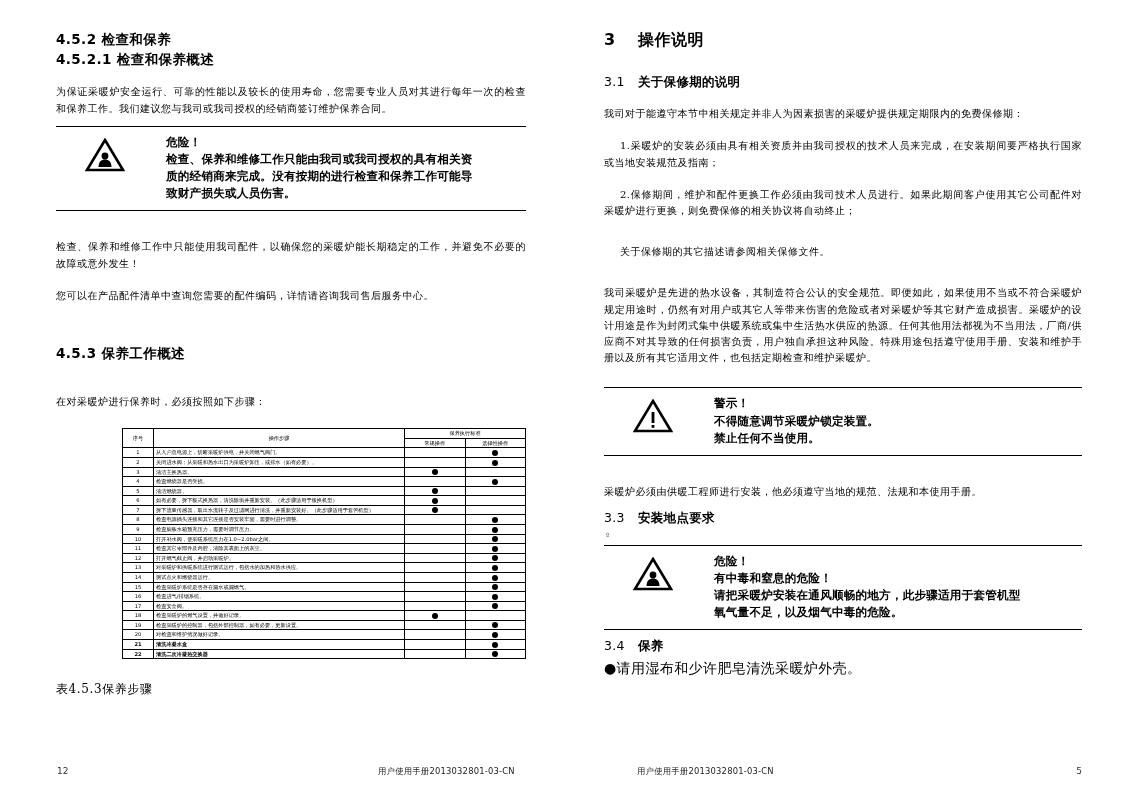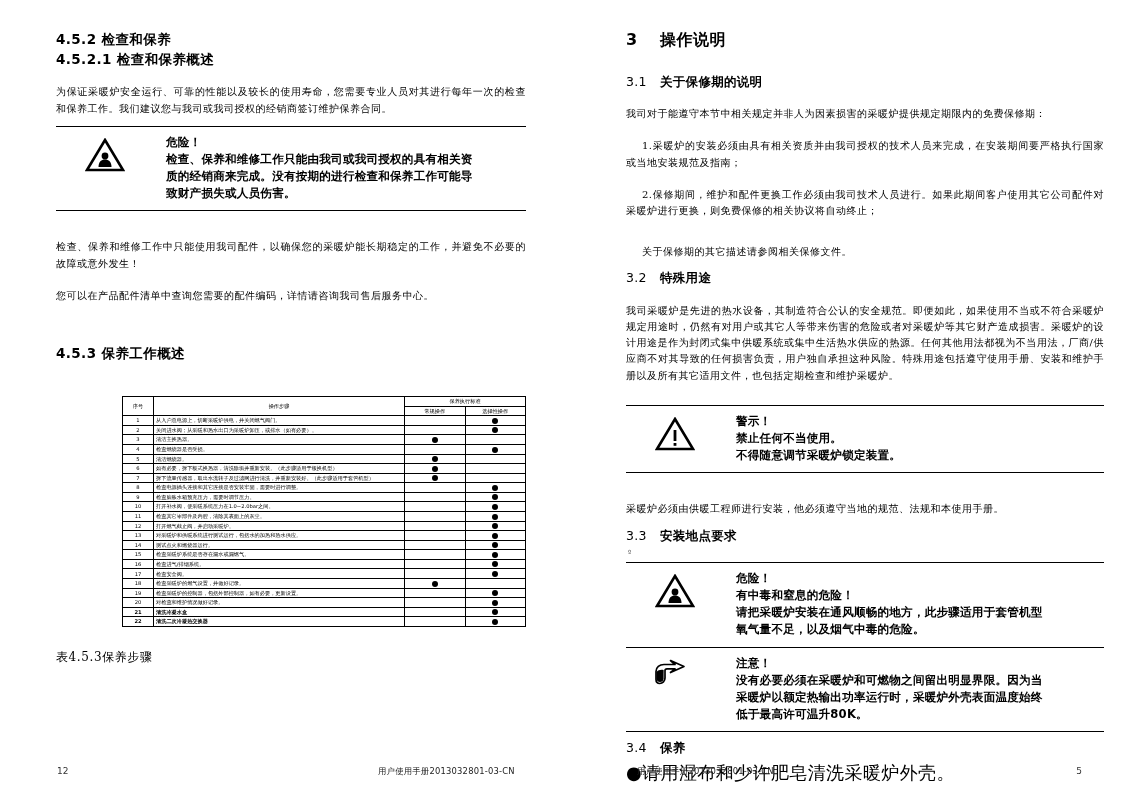--- a/index.html
+++ b/index.html
@@ -6,21 +6,21 @@
   body{
     width:1138px;height:808px;
     background:#ffffff;
     font-family:"DejaVu Sans","Liberation Sans",sans-serif;
     color:#000;
     position:relative;
     overflow:hidden;
   }
   .page{position:absolute;top:0;height:808px;}
   #left-page{left:0;width:569px;}
-  #right-page{left:569px;width:569px;text-decoration:underline;}
+  #right-page{left:547px;width:569px;text-decoration:underline;}
   .col{position:absolute;top:30px;left:56px;width:470px;}
   #right-page .col{left:57px;width:478px;}
 
   
   .h-num{
     font-size:13.5px;font-weight:bold;letter-spacing:0.4px;
     margin:0 0 2px 0;line-height:1.35;
   }
   .h-big{
     font-size:16px;font-weight:bold;letter-spacing:0.5px;
@@ -84,21 +84,21 @@
   }
   .bold-row td{font-weight:bold;}
   .tbl-cap{
     font-family:"DejaVu Serif","Liberation Serif",serif;
     font-size:12px;letter-spacing:0.6px;margin:22px 0 0 0;
   }
 
   
   .bullet{
     font-family:"DejaVu Serif","Liberation Serif",serif;
-    font-size:18px;line-height:1.6;letter-spacing:0.4px;margin:1px 0 0 0;
+    font-size:14px;line-height:1.6;letter-spacing:0.4px;margin:1px 0 0 0;
   }
 
   
   .stray{font-size:7px;line-height:1;margin:6px 0 -4px 2px;color:#444;}
 
   
   .footer{position:absolute;bottom:28px;left:0;width:100%;height:14px;}
   .pg-num{
     position:absolute;font-size:9px;
     font-family:"DejaVu Sans","Liberation Sans",sans-serif;color:#333;
@@ -138,20 +138,21 @@
       </div>
     </div>
 
     <div class="gap"></div>
     <p class="body-t">检查、保养和维修工作中只能使用我司配件，以确保您的采暖炉能长期稳定的工作，并避免不必要的故障或意外发生！</p>
     <p class="body-t">您可以在产品配件清单中查询您需要的配件编码，详情请咨询我司售后服务中心。</p>
 
     <div style="height:38px"></div>
     <div class="h-num">4.5.3 保养工作概述</div>
     <div style="height:14px"></div>
+    <p class="body-t">在对采暖炉进行保养时，必须按照如下步骤：</p>
 
     <div class="tbl-wrap">
       <table class="maint">
         <thead>
           <tr>
             <th class="c-no" rowspan="2">序号</th>
             <th class="c-step" rowspan="2">操作步骤</th>
             <th colspan="2">保养执行标准</th>
           </tr>
           <tr>
@@ -310,37 +311,34 @@
     <div class="h-sec">
       <span class="nm">3.1</span><span>关于保修期的说明</span>
     </div>
     <p class="body-t">我司对于能遵守本节中相关规定并非人为因素损害的采暖炉提供规定期限内的免费保修期：</p>
     <p class="body-t indent">1.采暖炉的安装必须由具有相关资质并由我司授权的技术人员来完成，在安装期间要严格执行国家或当地安装规范及指南；</p>
     <p class="body-t indent">2.保修期间，维护和配件更换工作必须由我司技术人员进行。如果此期间客户使用其它公司配件对采暖炉进行更换，则免费保修的相关协议将自动终止；</p>
     <div class="gap-s"></div>
     <p class="body-t indent">关于保修期的其它描述请参阅相关保修文件。</p>
 
     <div class="gap-s"></div>
-    <div class="h-sec">
-      <span class="nm">3.2</span><span>特殊用途</span>
-    </div>
     <p class="body-t">我司采暖炉是先进的热水设备，其制造符合公认的安全规范。即便如此，如果使用不当或不符合采暖炉规定用途时，仍然有对用户或其它人等带来伤害的危险或者对采暖炉等其它财产造成损害。采暖炉的设计用途是作为封闭式集中供暖系统或集中生活热水供应的热源。任何其他用法都视为不当用法，厂商/供应商不对其导致的任何损害负责，用户独自承担这种风险。特殊用途包括遵守使用手册、安装和维护手册以及所有其它适用文件，也包括定期检查和维护采暖炉。</p>
 
     <div class="notice" style="margin-top:21px">
       <div class="icon-cell">
         <svg width="40" height="34" viewBox="0 0 40 34">
           <path d="M20 2 L38 32 L2 32 Z" fill="none" stroke="#000" stroke-width="2.6" stroke-linejoin="miter"></path>
           <rect x="18.6" y="13" width="2.8" height="11" fill="#000"></rect>
           <rect x="18.6" y="26" width="2.8" height="2.8" fill="#000"></rect>
         </svg>
       </div>
       <div class="txt-cell">
         <p class="notice-line">警示！</p>
+        <p class="notice-line">不得随意调节采暖炉锁定装置。</p>
         <p class="notice-line">禁止任何不当使用。</p>
-        <p class="notice-line">不得随意调节采暖炉锁定装置。</p>
       </div>
     </div>
 
     <div class="gap"></div>
     <p class="body-t">采暖炉必须由供暖工程师进行安装，他必须遵守当地的规范、法规和本使用手册。</p>
 
     <div class="gap-s"></div>
     <div class="h-sec">
       <span class="nm">3.3</span><span>安装地点要求</span>
     </div>
@@ -355,36 +353,20 @@
         </svg>
       </div>
       <div class="txt-cell">
         <p class="notice-line">危险！</p>
         <p class="notice-line">有中毒和窒息的危险！</p>
         <p class="notice-line">请把采暖炉安装在通风顺畅的地方，此步骤适用于套管机型</p>
         <p class="notice-line">氧气量不足，以及烟气中毒的危险。</p>
       </div>
     </div>
 
-    <div class="notice" style="border-top:none;margin-top:0">
-      <div class="icon-cell">
-        <svg width="44" height="28" viewBox="0 0 44 28">
-          <path d="M3 12.5 C3 8 6.5 5.5 11 5.5 L22 5.5 L17.5 1.5 L31 7.5 L17.5 13.5 L22 9.8 L14 9.8
-                   C12.6 9.8 12 10.6 12 11.6 L12 19
-                   C12 22.2 9.6 24.5 6.8 24.5 C4.4 24.5 3 22.7 3 20.6 Z" fill="none" stroke="#000" stroke-width="1.7" stroke-linejoin="round"></path>
-          <path d="M3.4 13.2 C5 11 8 10.4 10.6 11 L10.6 19.4 C10.6 21.6 9 23 7 23 C5 23 3.4 21.6 3.4 19.6 Z" fill="#000"></path>
-        </svg>
-      </div>
-      <div class="txt-cell">
-        <p class="notice-line">注意！</p>
-        <p class="notice-line">没有必要必须在采暖炉和可燃物之间留出明显界限。因为当</p>
-        <p class="notice-line">采暖炉以额定热输出功率运行时，采暖炉外壳表面温度始终</p>
-        <p class="notice-line">低于最高许可温升80K。</p>
-      </div>
-    </div>
 
     <div class="gap-s"></div>
     <div class="h-sec">
       <span class="nm">3.4</span><span>保养</span>
     </div>
     <p class="bullet">●请用湿布和少许肥皂清洗采暖炉外壳。</p>
 
   </div>
 </div>
 

